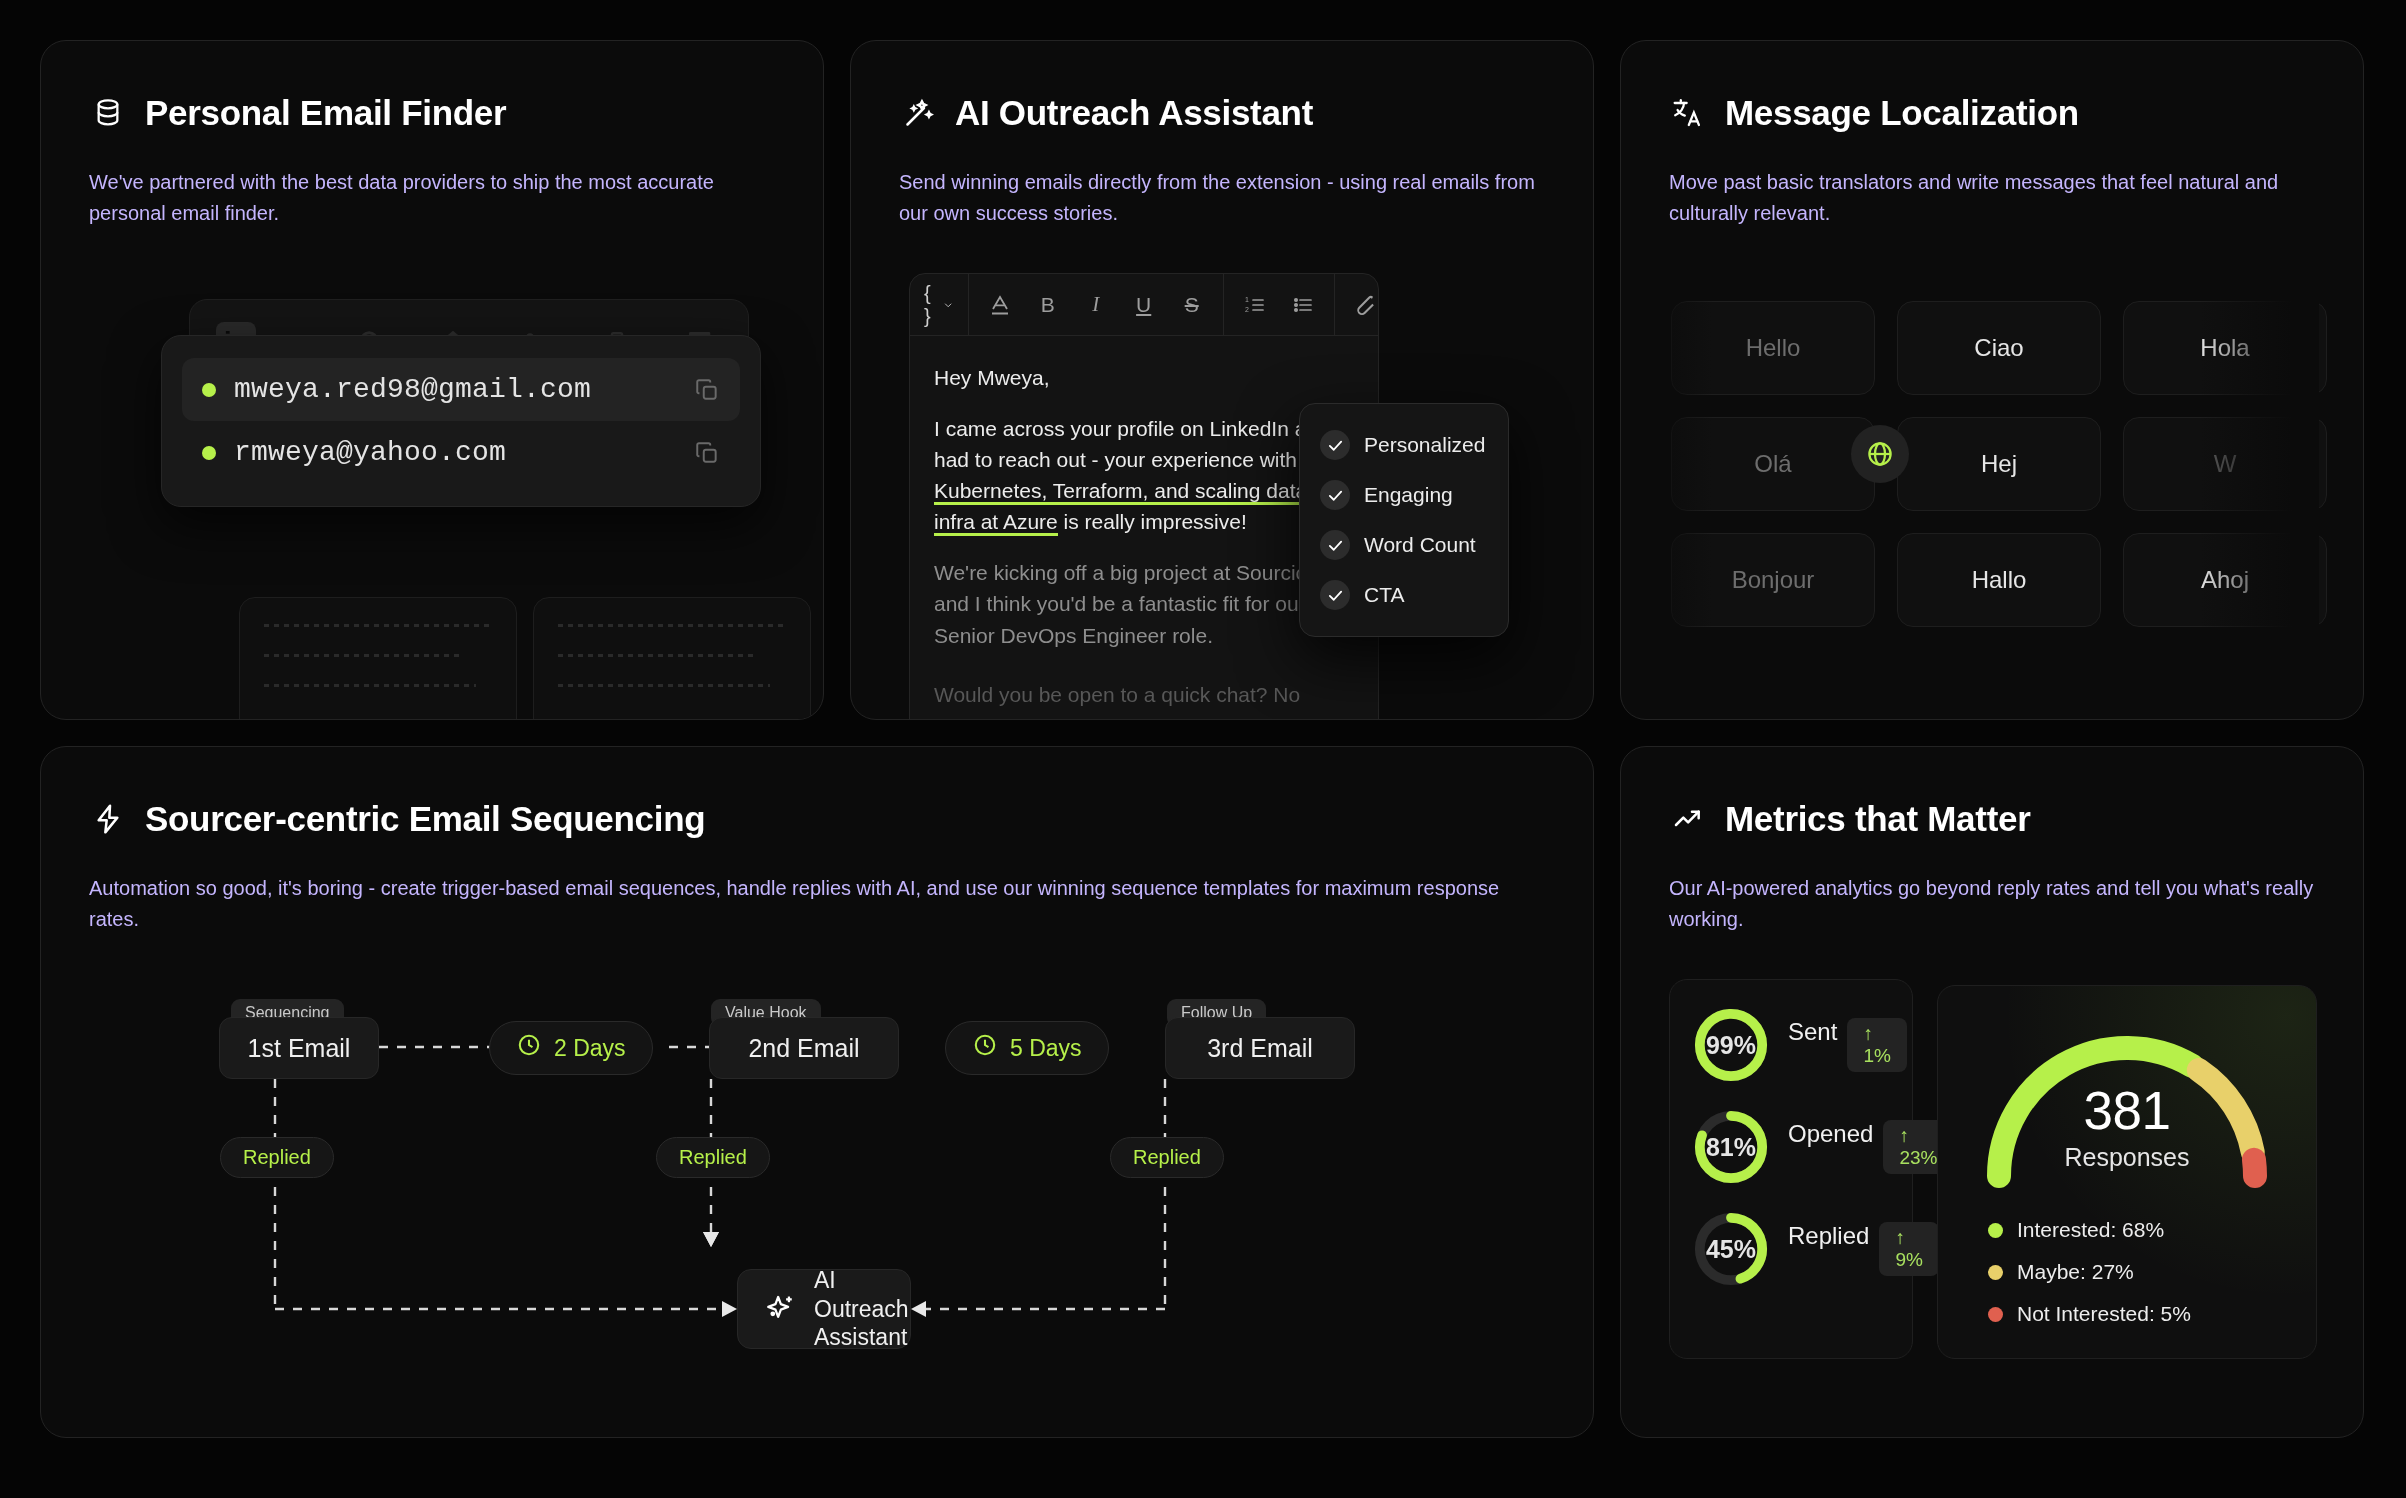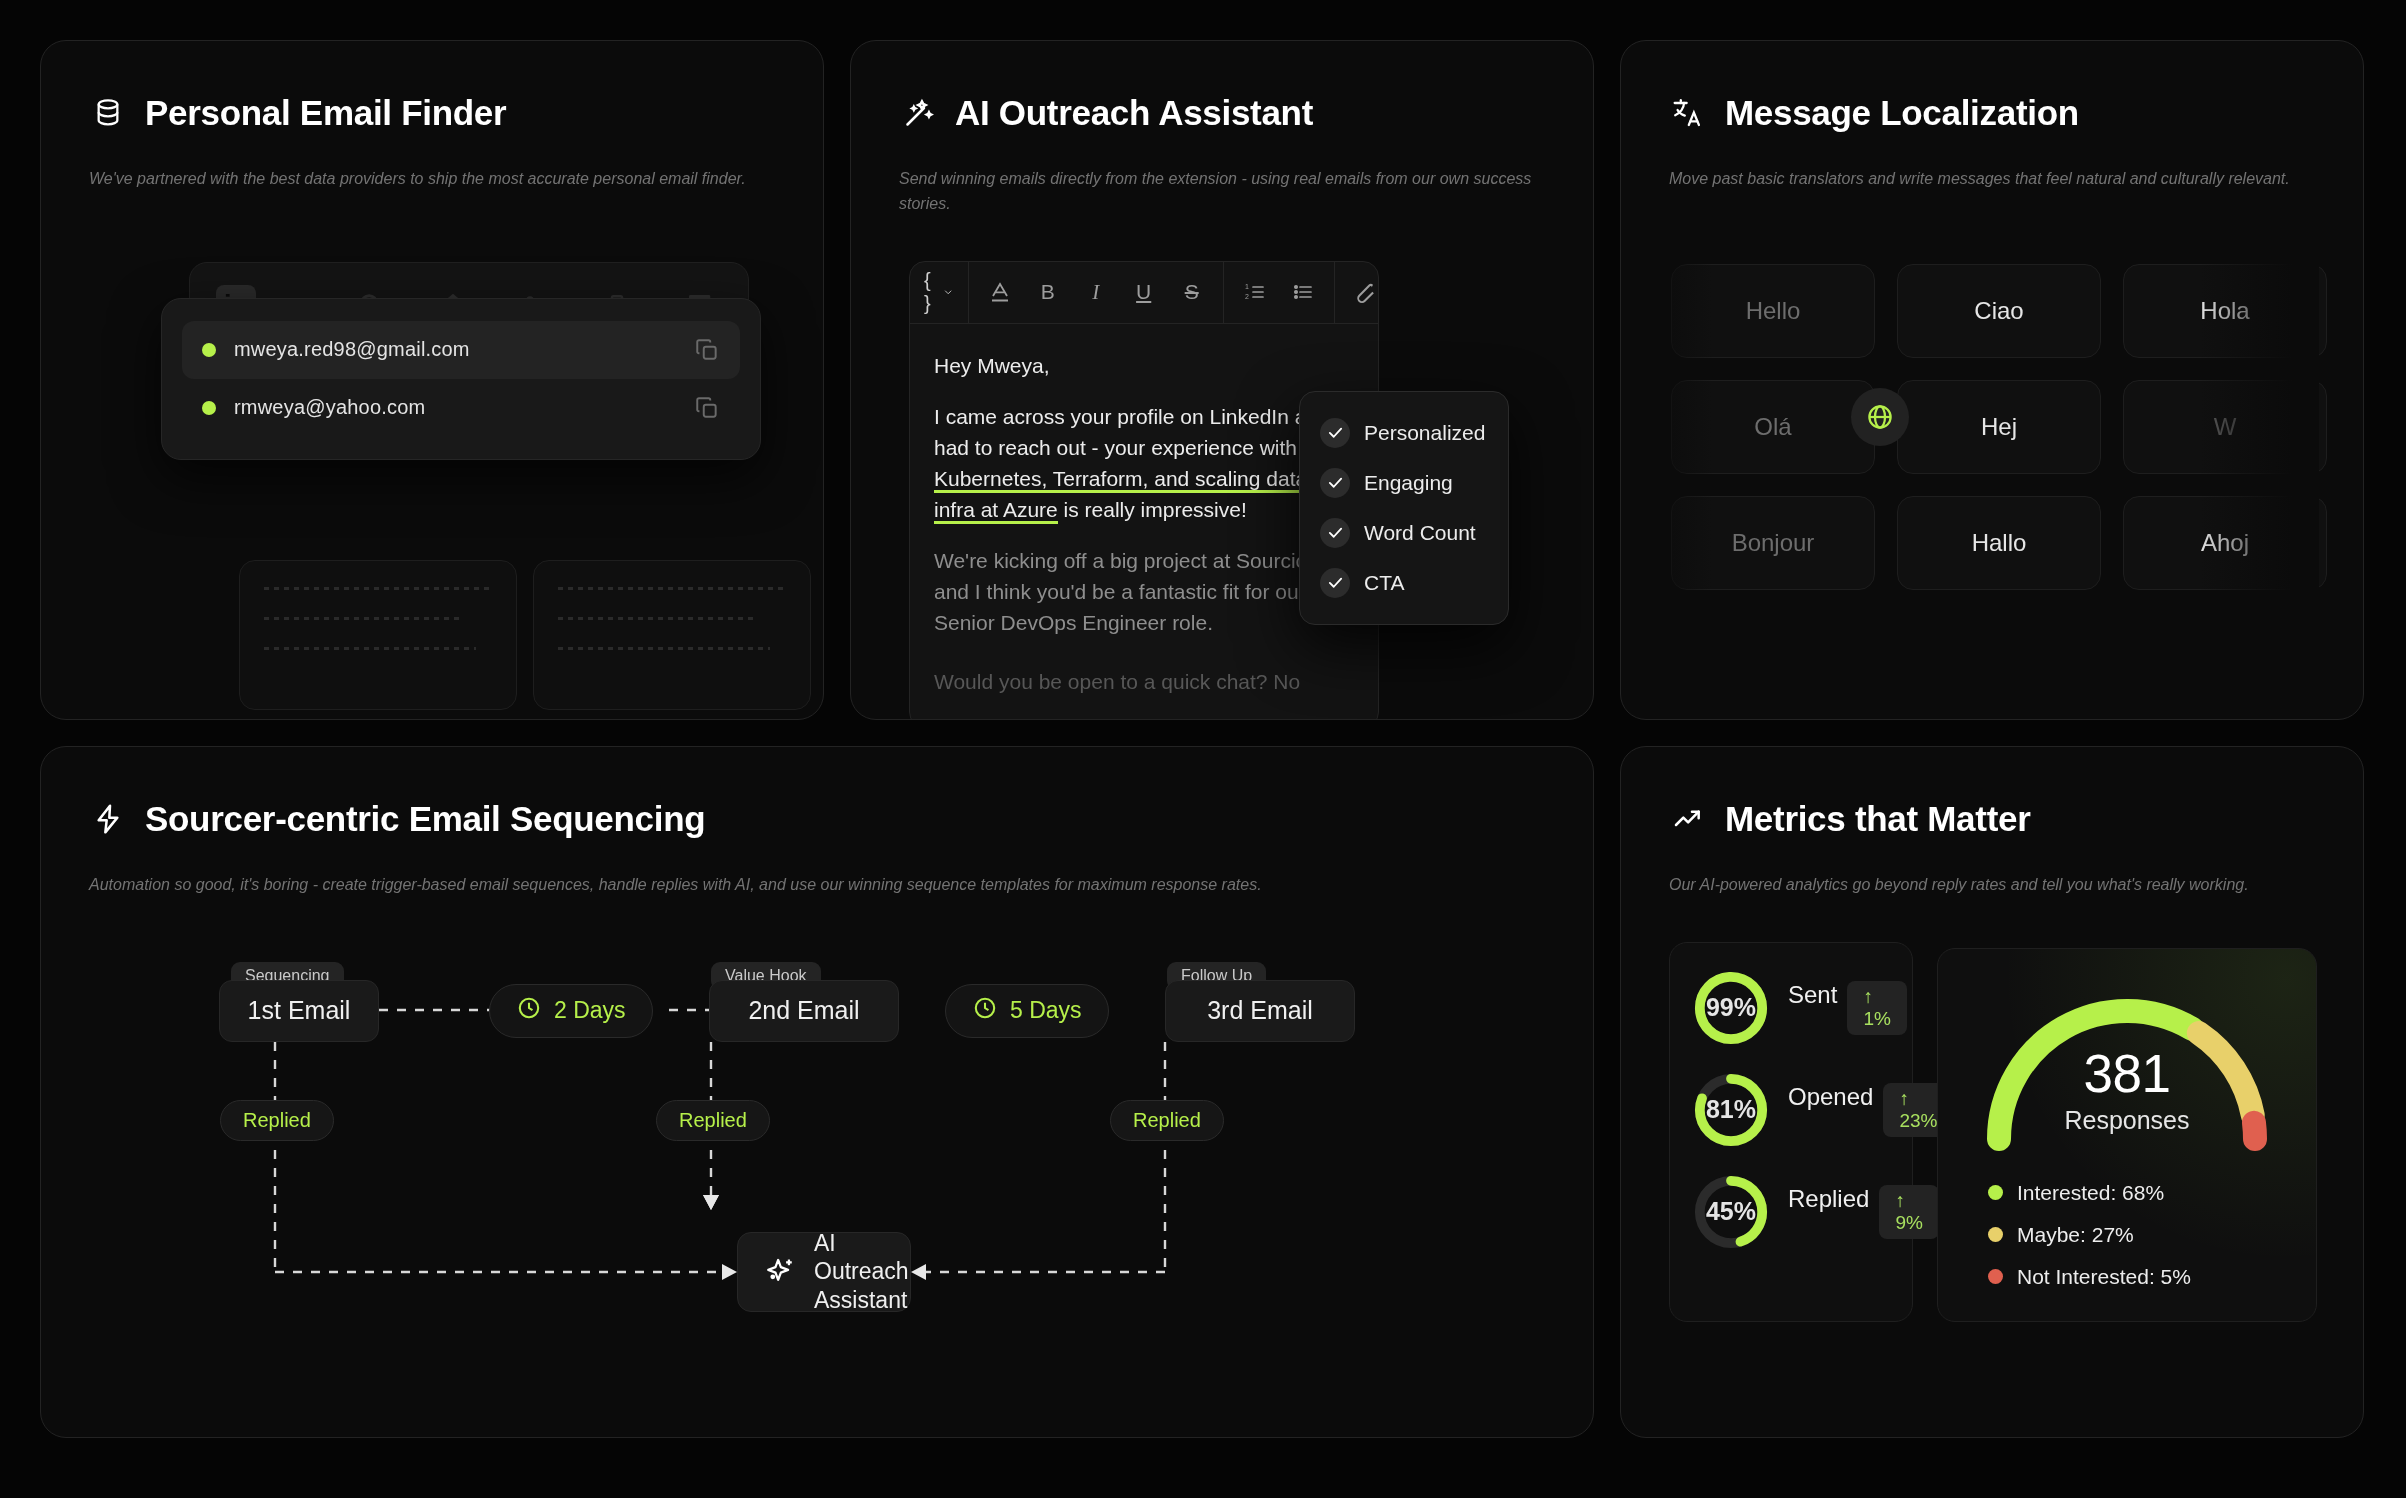--- a/index.html
+++ b/index.html
@@ -35,23 +35,22 @@
   .card-head .hicon {
     width: 38px; height: 38px;
     display: flex; align-items: center; justify-content: center;
     color: #ffffff; flex: 0 0 auto;
   }
   .card-head .htitle {
     font-size: 35px; font-weight: 700; color: #ffffff;
     letter-spacing: -0.3px; white-space: nowrap;
   }
   .card-desc {
-    font-size: 16px; line-height: 1.55; color: #737373;
+    font-size: 20px; line-height: 1.55; color: #c4b5fd;
     max-width: 660px;
-    font-style: italic;
   }
   .card-desc.wide { max-width: 1440px; }
 
   
   .finder-stage { position: relative; margin-top: 58px; height: 420px; }
   .li-bar {
     position: absolute; left: 100px; top: 12px; width: 560px; height: 86px;
     background: #141414; border: 1px solid #202020;
     border-radius: 18px;
     display: flex; align-items: center; gap: 0; padding: 0 26px;
@@ -71,22 +70,22 @@
     border-radius: 20px; padding: 22px 20px;
     box-shadow: 0 18px 50px rgba(0,0,0,.7);
   }
   .email-row {
     display: flex; align-items: center; gap: 18px;
     padding: 16px 20px; border-radius: 12px;
   }
   .email-row.sel { background: #232323; }
   .dot { width: 14px; height: 14px; border-radius: 50%; background: #b6f04a; flex:0 0 auto; }
   .email-addr {
-    font-family: Liberation Sans, sans-serif;
-    font-size: 20px; color: #e4e4e4; letter-spacing: .2px; flex: 1 1 auto;
+    font-family: Liberation Mono, monospace;
+    font-size: 28px; color: #e4e4e4; letter-spacing: .2px; flex: 1 1 auto;
   }
   .copy-ico { color: #6a6a6a; display:flex; }
 
   .skeletons { position: absolute; left: 150px; top: 310px; display: flex; gap: 16px; }
   .skel {
     width: 278px; height: 150px;
     border: 1px solid #1e1e1e; border-radius: 16px;
     background: #0f0f0f; padding: 26px 24px;
     display: flex; flex-direction: column; gap: 27px;
   }

